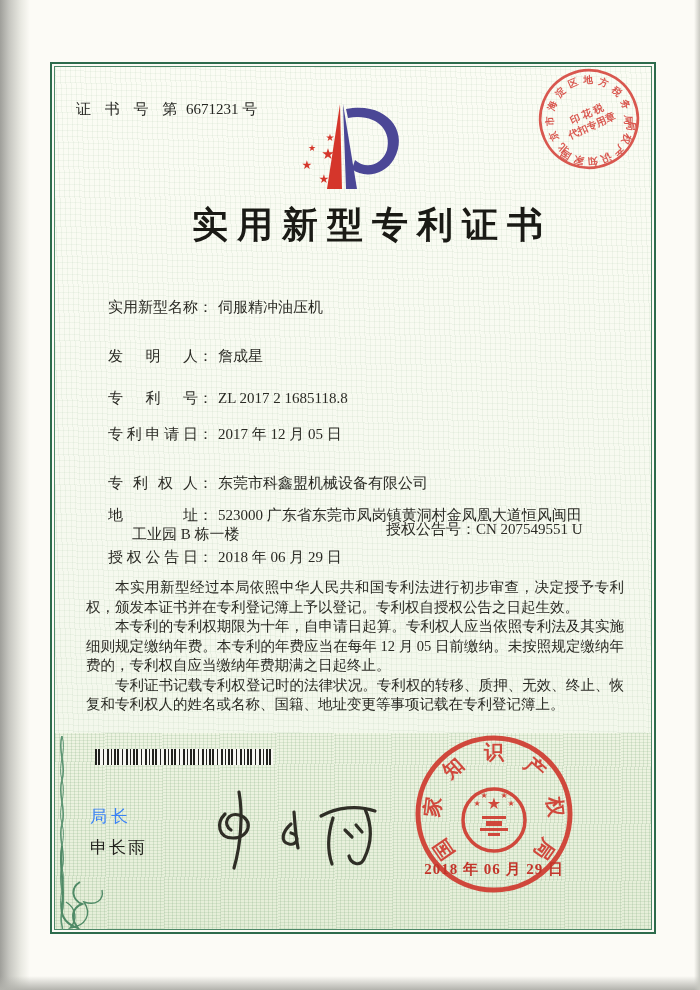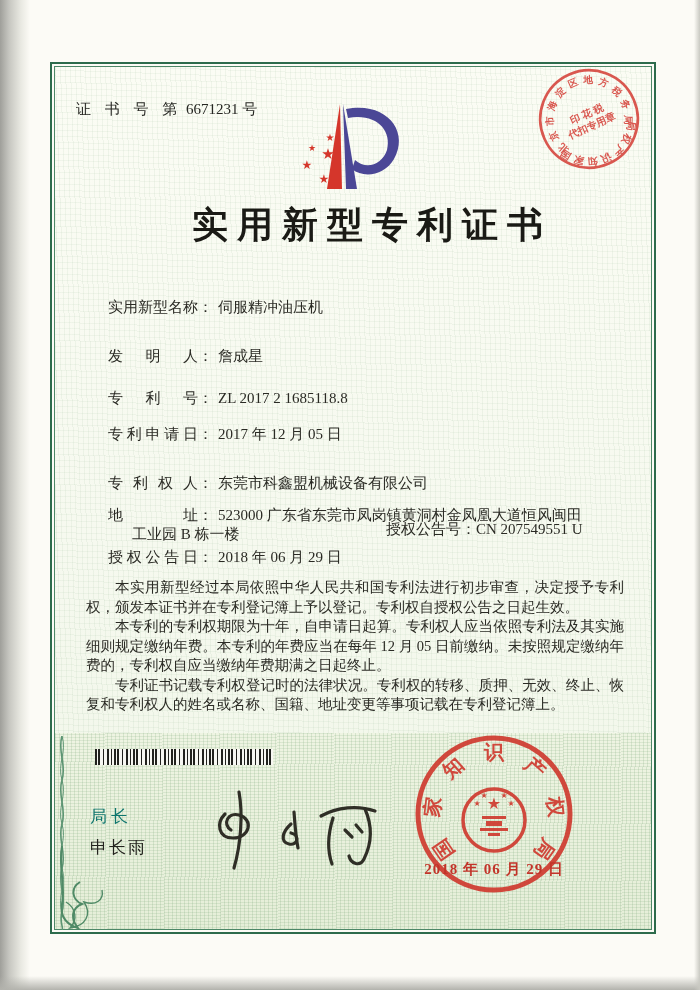--- a/index.html
+++ b/index.html
@@ -32,21 +32,21 @@
   .flabel{display:inline-block;width:90px;text-align:justify;text-align-last:justify;}
   .fvalue{margin-left:5px;}
   .paras{position:absolute;left:86px;top:578px;width:538px;font-size:14.5px;
     line-height:19.5px;color:#2a2a24;text-align:justify;}
   .paras p{margin:0;text-indent:2em;}
   .barcode{position:absolute;left:95px;top:749px;width:178px;height:16px;
     background:repeating-linear-gradient(90deg,#22221e 0 2px,#f7f7f2 2px 3px,#22221e 3px 5px,
       #f7f7f2 5px 8px,#22221e 8px 9px,#f7f7f2 9px 12px,#22221e 12px 14px,#f7f7f2 14px 16px,
       #22221e 16px 17px,#f7f7f2 17px 19px);}
   .director-label{position:absolute;left:90px;top:805px;font-size:17px;letter-spacing:4px;
-    color:#0f766e;font-family:"Liberation Sans","DejaVu Sans",sans-serif;}
+    color:#3b82f6;font-family:"Liberation Sans","DejaVu Sans",sans-serif;}
   .director-name{position:absolute;left:90px;top:836px;font-size:17px;letter-spacing:2px;
     color:#23231e;font-family:"Liberation Sans","DejaVu Sans",sans-serif;}
   .signature{position:absolute;left:205px;top:780px;width:200px;height:100px;}
   .seal{position:absolute;left:412px;top:732px;width:164px;height:164px;opacity:.9;}
   .seal-date{position:absolute;left:412px;top:860px;width:164px;text-align:center;
     color:#c23429;font-size:15px;letter-spacing:1px;font-weight:600;}
   .taxstamp{position:absolute;left:536px;top:66px;width:106px;height:106px;
     transform:rotate(-24deg);opacity:.88;}
   .footer{position:absolute;left:50px;top:908px;width:602px;text-align:center;
     font-size:13px;color:#2a2a24;letter-spacing:1px;}

